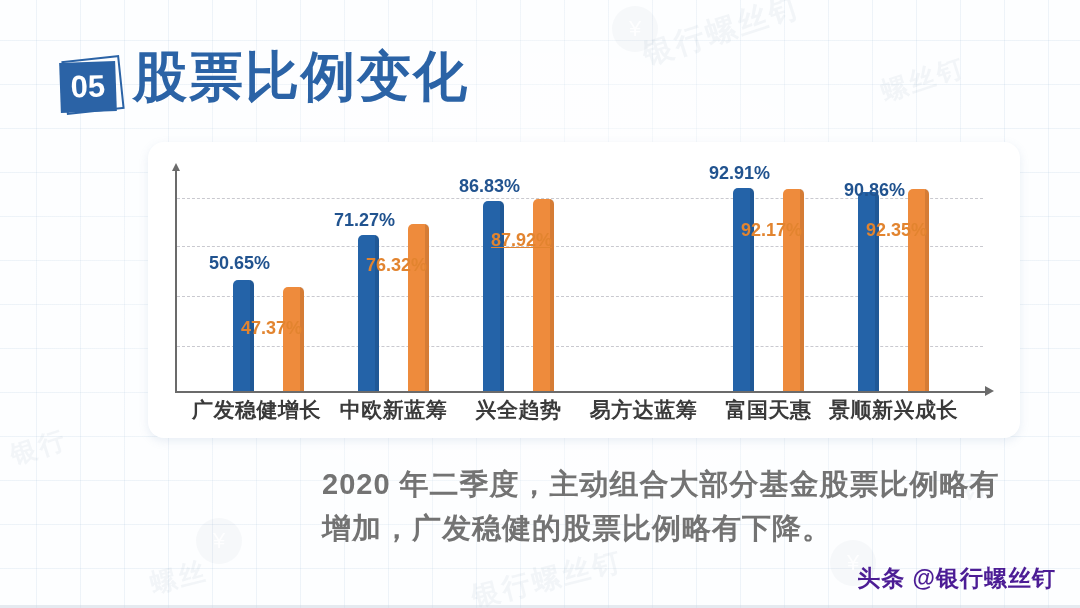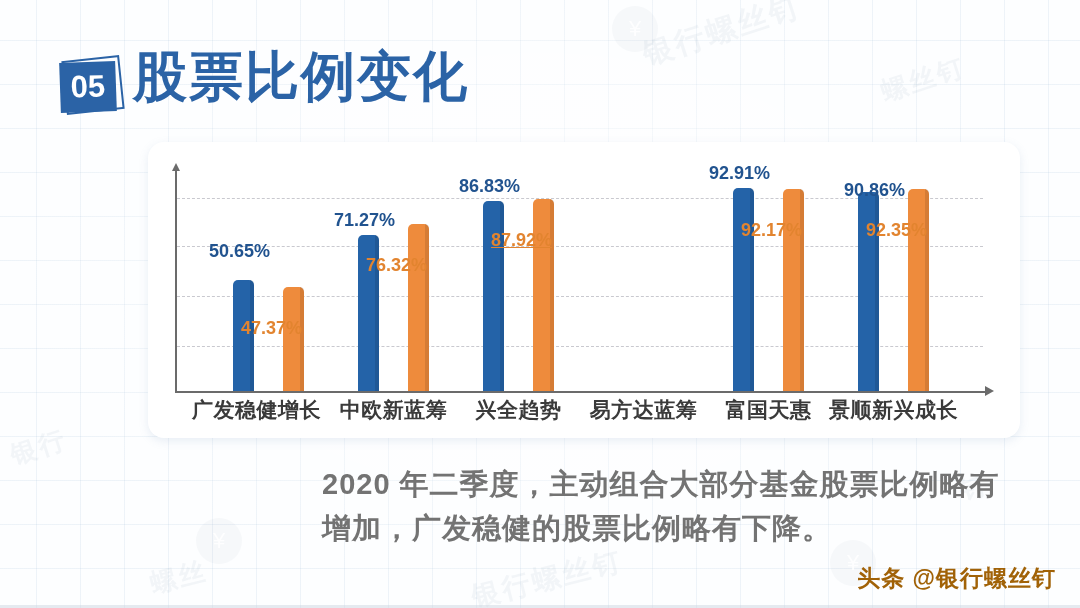--- a/index.html
+++ b/index.html
@@ -235,21 +235,21 @@
     line-height: 44px;
     letter-spacing: 1px;
   }
 
   
   #footer {
     position: absolute;
     right: 24px; bottom: 14px;
     font-size: 23px;
     font-weight: bold;
-    color: #a16207;
+    color: #4c1d95;
     letter-spacing: 1px;
     white-space: nowrap;
   }
   #footer-strip {
     position: absolute;
     left: 0; bottom: 0;
     width: 1080px; height: 3px;
     background: rgba(200,210,222,0.45);
   }
 </style>
@@ -295,21 +295,21 @@
     <div class="gridline" style="top:28px;"></div>
     <div class="gridline" style="top:76px;"></div>
     <div class="gridline" style="top:126px;"></div>
     <div class="gridline" style="top:176px;"></div>
 
     <div id="bars">
         <div class="group" style="left: 58px; width: 71px;">
           <div class="bar bar-blue" style="left: 0px; height: 111px;">
             <div class="bar-shadow" style="height: 111px;"></div>
           </div>
-          <div class="val-label val-blue" style="left: -24px; bottom: 129px; margin-top: 16px;">50.65%</div>
+          <div class="val-label val-blue" style="left: -24px; bottom: 117px; margin-top: 16px;">50.65%</div>
           <div class="bar bar-orange" style="left: 50px; height: 104px;">
             <div class="bar-shadow" style="height: 104px;"></div>
           </div>
           <div class="val-label val-orange" style="left: 8px; bottom: 52px;">47.37%</div>
         </div>
         <div class="group" style="left: 183px; width: 71px;">
           <div class="bar bar-blue" style="left: 0px; height: 156px;">
             <div class="bar-shadow" style="height: 156px;"></div>
           </div>
           <div class="val-label val-blue" style="left: -24px; bottom: 160px;">71.27%</div>

